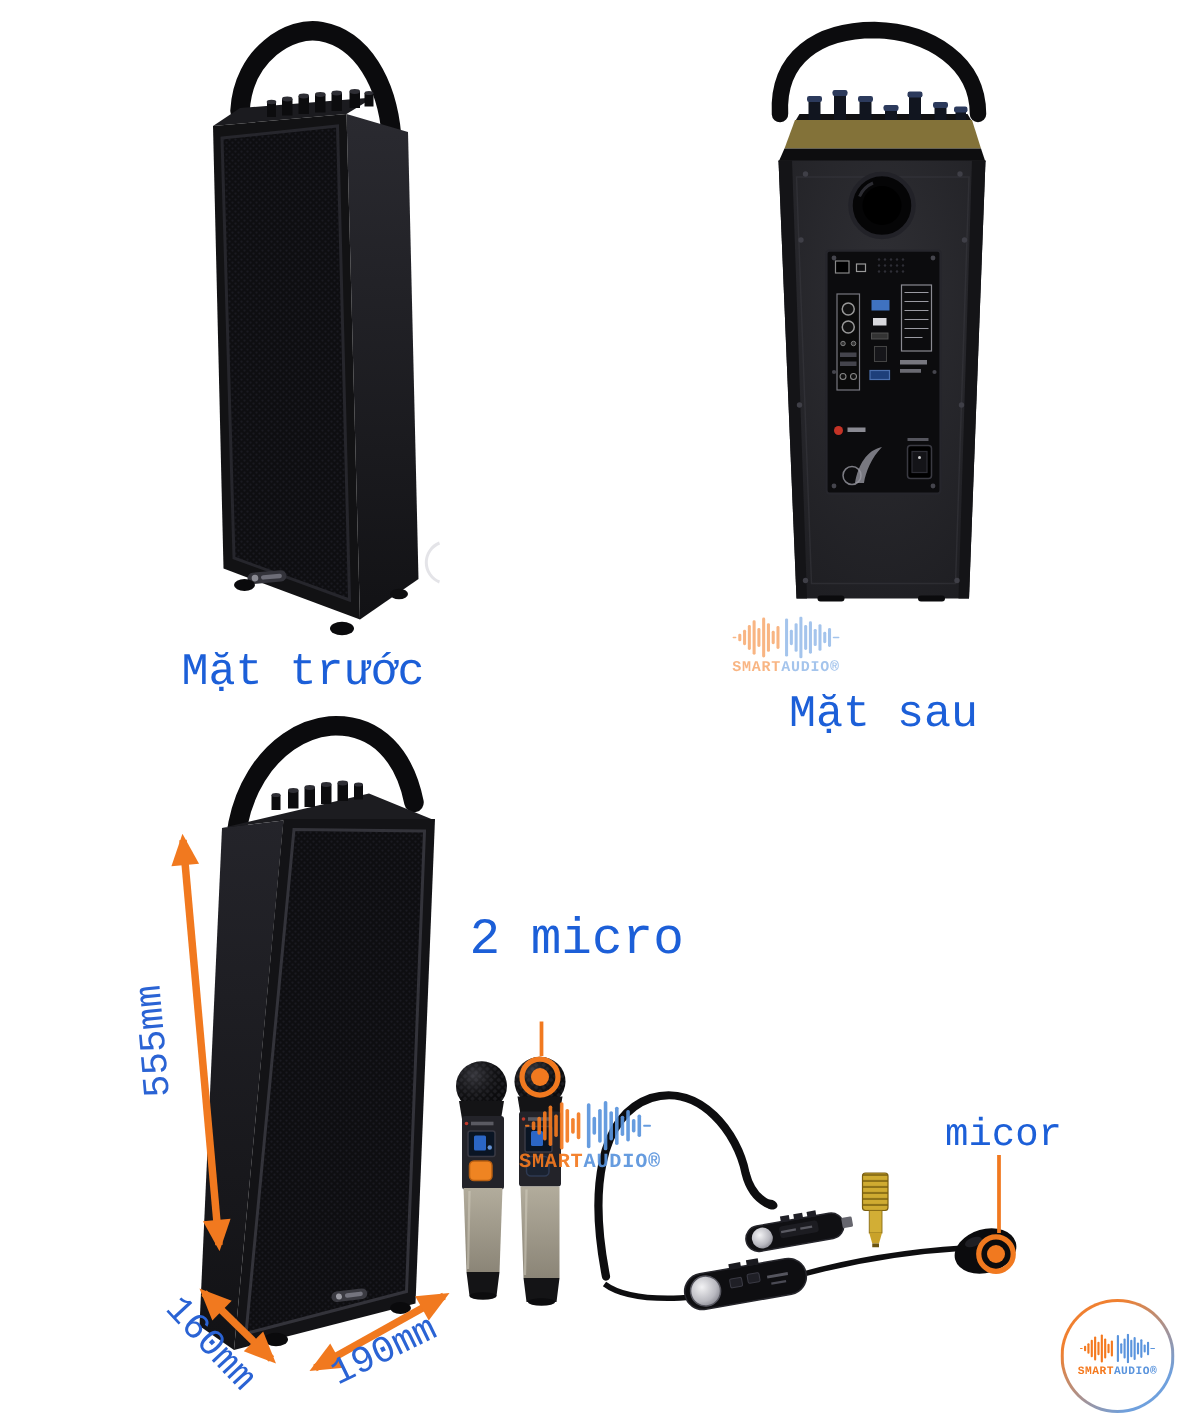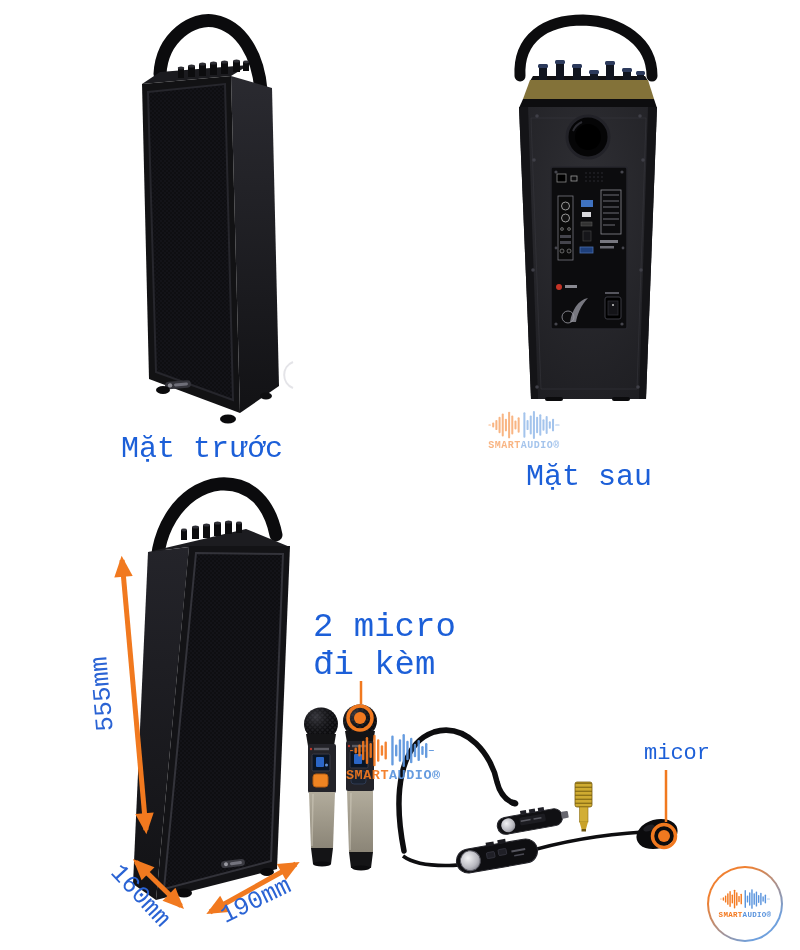--- a/index.html
+++ b/index.html
@@ -8,21 +8,21 @@
   .scene{position:absolute;left:0;top:0;z-index:0;}
   .lbl{position:absolute;z-index:2;color:#1c5fd8;white-space:nowrap;}
   .view-label{font-size:30px;text-align:center;width:170px;}
   .front-label{left:117px;top:432px;}
   .back-label{left:504px;top:436px;margin-top:24px;}
   .dim{font-size:25px;color:#2a63d4;}
   .dim-h{left:103px;top:694px;transform:translate(-50%,-50%) rotate(-95deg);}
   .dim-d{left:140px;top:896px;transform:translate(-50%,-50%) rotate(47deg);}
   .dim-w{left:256px;top:901px;transform:translate(-50%,-50%) rotate(-26deg);}
   .mics-label{left:313px;top:608px;width:110px;text-align:center;font-size:34px;line-height:38px;}
-  .headset-label{left:630px;top:741px;width:80px;text-align:right;font-size:22px;}
+  .headset-label{left:630px;top:741px;width:80px;text-align:left;font-size:26px;}
   .wm{position:absolute;z-index:1;text-align:center;}
   .wm-wave{display:block;margin:0 auto;}
   .wm-text{font-weight:bold;letter-spacing:.5px;white-space:nowrap;}
   .b-orange{color:#f4791f;}
   .b-blue{color:#5a94dd;margin-top:23px;}
   .wm-top{left:486px;top:411px;width:76px;opacity:.55;}
   .wm-top .wm-text{font-size:10px;margin-top:1px;}
   .wm-mid{left:346px;top:734px;width:92px;opacity:.92;}
   .wm-mid .wm-text{font-size:13.5px;margin-top:1px;}
   .logo-badge{position:absolute;z-index:1;left:707px;top:866px;width:72px;height:72px;border-radius:50%;
@@ -370,21 +370,20 @@
   </g>
 </svg>
 
 <div class="lbl view-label front-label">Mặt trước</div>
 <div class="lbl view-label back-label">Mặt sau</div>
 <div class="lbl dim dim-h">555mm</div>
 <div class="lbl dim dim-d">160mm</div>
 <div class="lbl dim dim-w">190mm</div>
 <div class="lbl mics-label">
   <div>2 micro</div>
-  <div>đi kèm</div>
 </div>
 <div class="lbl headset-label">micor</div>
 
 <div class="wm wm-top">
   <svg class="wm-wave" width="72" height="28" viewBox="0 0 112 44">
         <use href="#waveform"></use>
       </svg>
   <div class="wm-text"><span class="b-orange">SMART</span><span class="b-blue">AUDIO®</span></div>
 </div>
 

